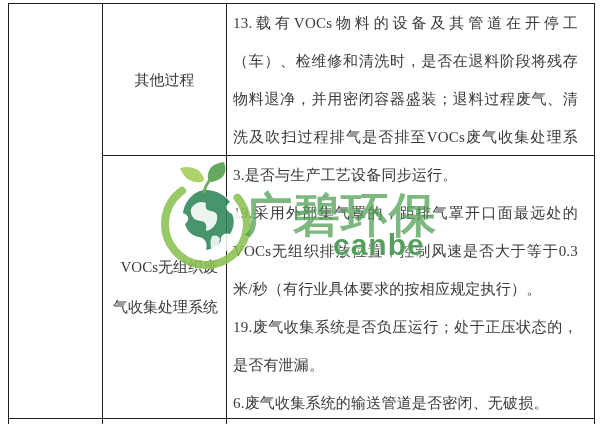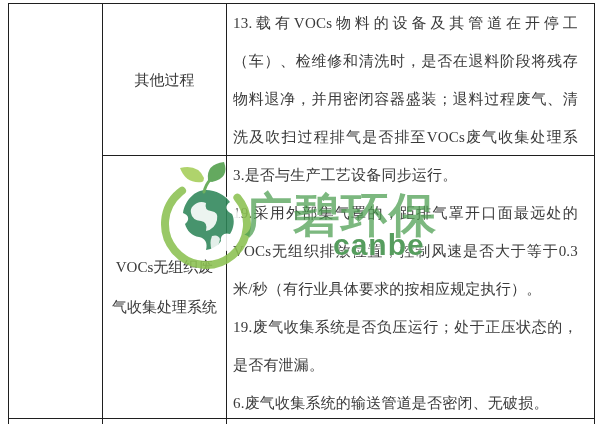--- a/index.html
+++ b/index.html
@@ -23,21 +23,21 @@
   }
   .cell{
     border-right:1px solid #1f1f1f;
     border-bottom:1px solid #1f1f1f;
     box-sizing:border-box;
     overflow:hidden;
   }
   .cell-blankcol{grid-column:1;grid-row:1 / span 2;}
   .cell-cat{
     display:flex;align-items:center;justify-content:center;
-    text-align:center;
+    text-align:right;
     font-size:15px;line-height:40px;
     padding:0 8px;
   }
   .cell-items{padding:0 16px 0 6px;}
   .cell-items p{
     margin:0;
     font-size:15px;
     line-height:38px;
     text-align:justify;
     letter-spacing:0.2px;

